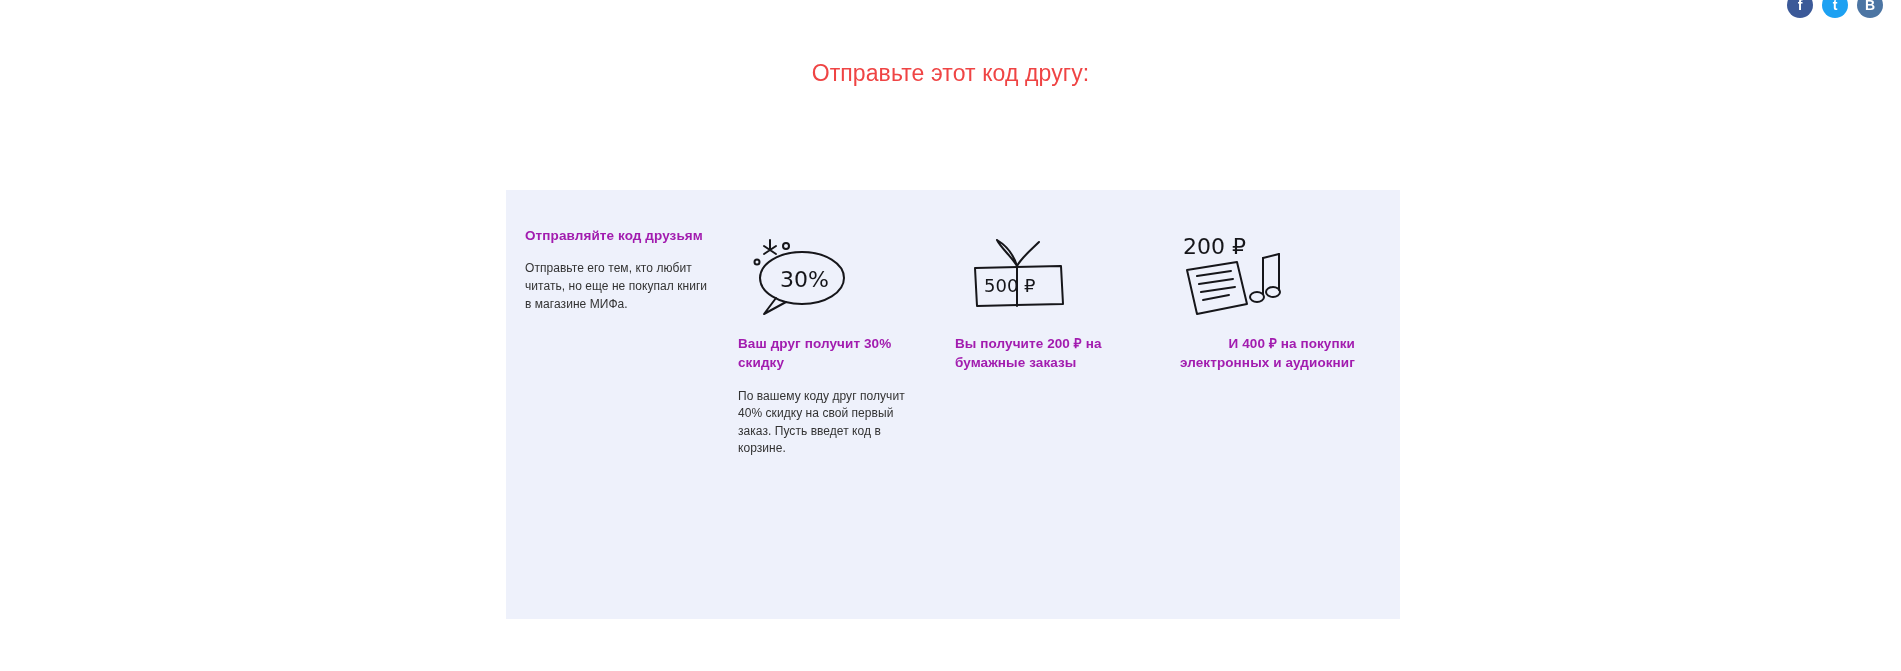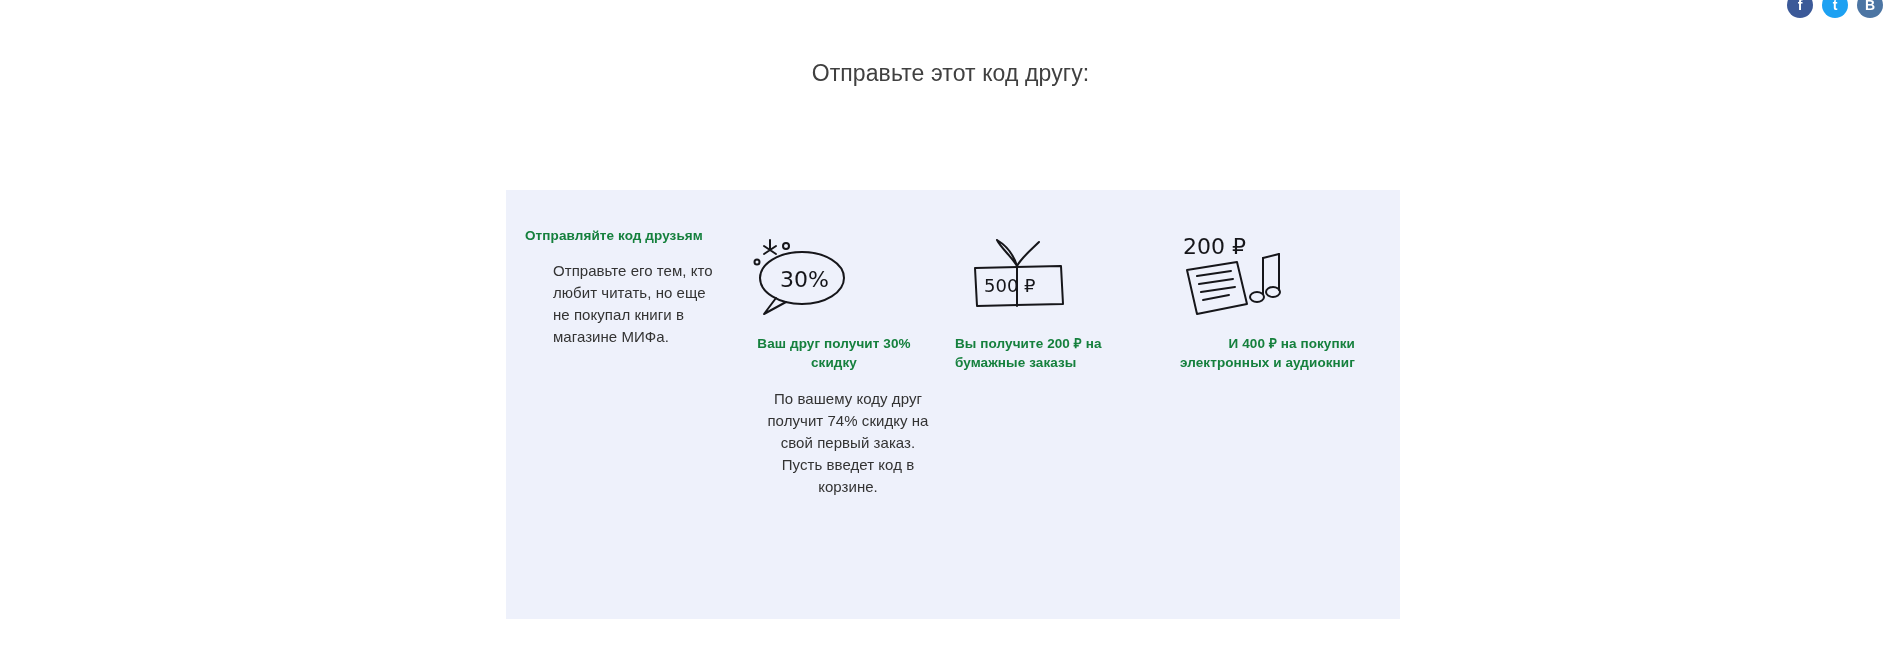--- a/index.html
+++ b/index.html
@@ -46,21 +46,21 @@
   .social-vk { background: #4c75a3; }
 
   
   .heading {
     position: absolute;
     top: 60px;
     left: 0;
     width: 1901px;
     text-align: center;
     font-size: 23px;
-    color: #404040;
+    color: #ef4444;
     font-weight: 400;
     letter-spacing: 0.1px;
   }
 
   
   .panel {
     position: absolute;
     left: 506px;
     top: 190px;
     width: 894px;
@@ -70,45 +70,44 @@
   .cards {
     display: flex;
     padding: 36px 20px 0 19px;
     gap: 0;
   }
   .card {
     width: 219px;
     padding-right: 25px;
   }
   .card:nth-child(1) { width: 218px; }
-  .card:nth-child(2) { width: 222px; text-align: center; }
+  .card:nth-child(2) { width: 222px; }
   .card:nth-child(3) { width: 225px; }
   .card:nth-child(4) { width: 210px; text-align: right; }
 
   .card-illustration {
     height: 108px;
     display: flex;
     align-items: center;
     justify-content: flex-start;
     padding-left: 2px;
   }
   .card-title {
     font-size: 13.5px;
     font-weight: bold;
-    color: #15803d;
+    color: #a21caf;
     line-height: 1.43;
     margin-bottom: 15px;
     letter-spacing: 0.1px;
   }
   .card-body {
-    font-size: 15px;
+    font-size: 12px;
     color: #333333;
     line-height: 1.47;
     letter-spacing: 0.05px;
-    margin-left: 28px;
   }
   .ink { stroke: #16161a; fill: none; stroke-width: 2; stroke-linecap: round; stroke-linejoin: round; }
   .hand-text { font-family: "DejaVu Sans", sans-serif; fill: #16161a; }
 </style>
 </head>
 <body>
 
 <div class="page">
 
   <div class="social-bar">
@@ -140,21 +139,21 @@
               <ellipse cx="62" cy="48" rx="42" ry="26"></ellipse>
               <path d="M36 68 L24 84 L46 72"></path>
               <path d="M30 20 L30 10 M24 16 L36 24 M36 16 L24 24"></path>
               <circle cx="46" cy="16" r="3"></circle>
               <circle cx="17" cy="32" r="2.5"></circle>
             </g>
             <text class="hand-text" x="40" y="57" font-size="22">30%</text>
           </svg>
         </div>
         <div class="card-title">Ваш друг получит 30% скидку</div>
-        <div class="card-body">По вашему коду друг получит 74% скидку на свой первый заказ. Пусть введет код в корзине.</div>
+        <div class="card-body">По вашему коду друг получит 40% скидку на свой первый заказ. Пусть введет код в корзине.</div>
       </div>
 
       <div class="card">
         <div class="card-illustration">
           <svg width="130" height="100" viewBox="0 0 130 100" aria-hidden="true">
             <g class="ink">
               <path d="M18 38 L104 36 L106 74 L20 76 Z"></path>
               <path d="M60 36 L60 76"></path>
               <path d="M60 36 C54 26, 44 18, 40 10 C50 16, 57 26, 60 36 Z"></path>
               <path d="M60 36 C66 26, 76 18, 82 12 C74 20, 64 28, 60 36 Z"></path>

